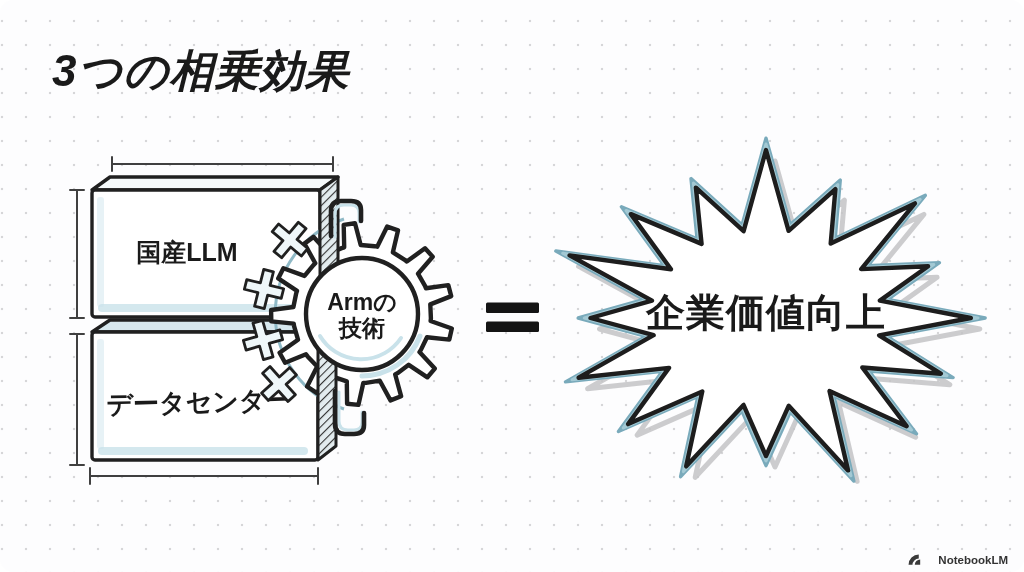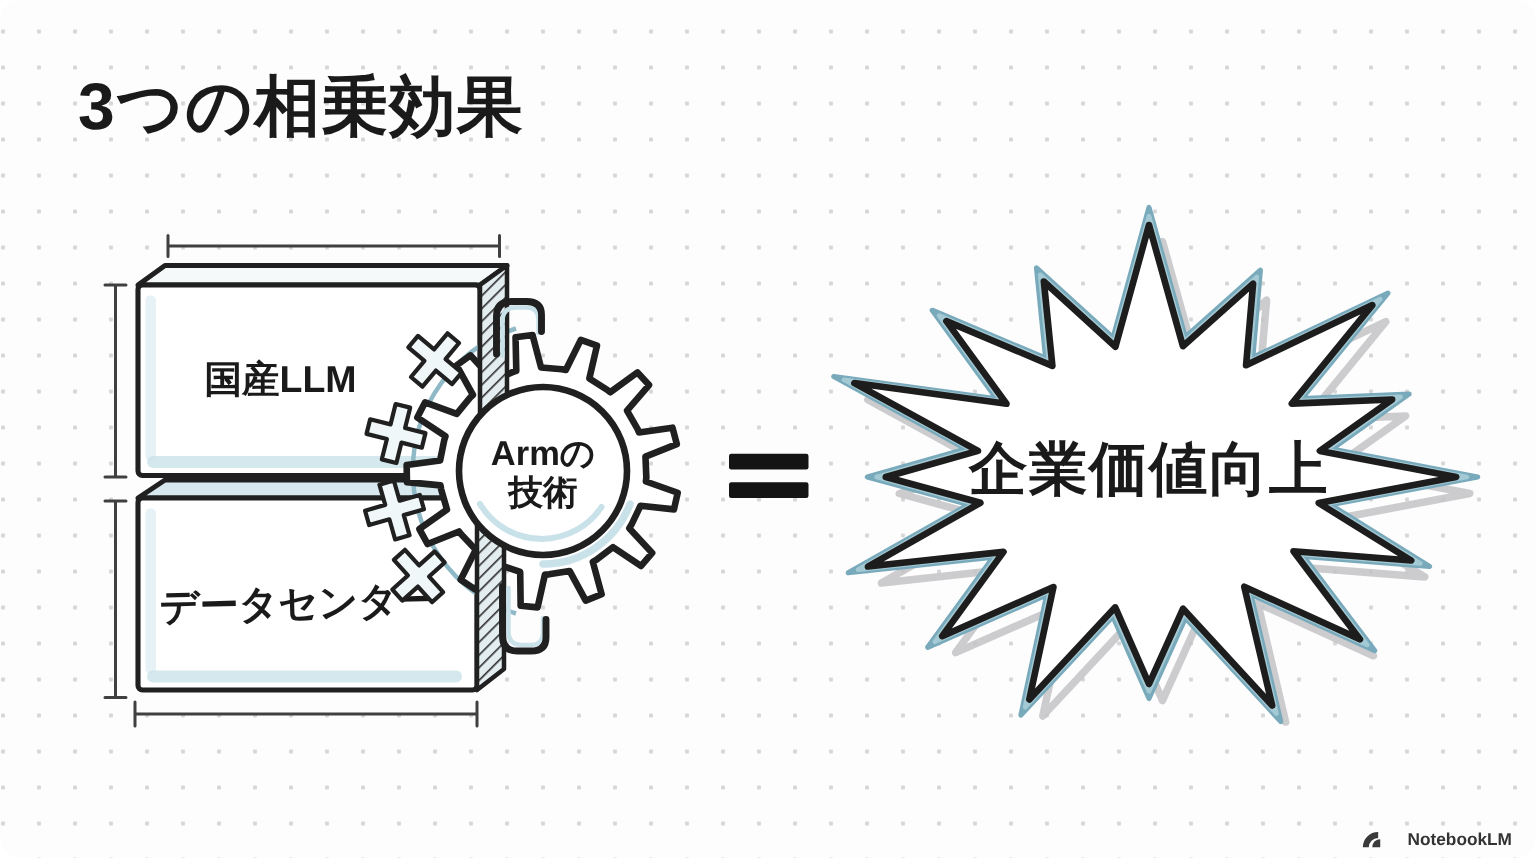--- a/index.html
+++ b/index.html
@@ -10,21 +10,21 @@
   html,body{margin:0;padding:0;width:1024px;height:572px;background:#ffffff;overflow:hidden;}
   .slide{
     position:absolute; inset:0; border-radius:14px; overflow:hidden;
     background-color:var(--paper);
     background-image:radial-gradient(var(--dot) 1.3px, transparent 1.6px);
     background-size:24px 24px; background-position:14px 9px;
     font-family:"Liberation Sans", sans-serif;
   }
   .page-title{
     position:absolute; left:52px; top:42px; margin:0;
-    font-size:44px; font-weight:800; letter-spacing:1px; color:var(--text);
+    font-size:44px; font-weight:800; letter-spacing:1px; color:var(--text);font-style:italic;
   }
   .diagram-svg{position:absolute; inset:0;}
   
   .outline{stroke:var(--ink); stroke-width:3.4; fill:#ffffff; stroke-linejoin:round;}
   .gear-outline{stroke:var(--ink); stroke-width:4.4; fill:#ffffff; stroke-linejoin:round;}
   .side-face{stroke:var(--ink); stroke-width:3; fill:url(#hatch); stroke-linejoin:round;}
   .dim{stroke:#404040; stroke-width:2; stroke-linecap:round;}
   .teal-line{stroke:var(--teal); stroke-width:3; fill:none; stroke-linejoin:round;}
   .teal-soft{stroke:var(--teal_light); fill:none; stroke-linecap:round;}
   .shadow-line{stroke:var(--shadow); stroke-width:5; fill:none; stroke-linejoin:round; opacity:.85;}

